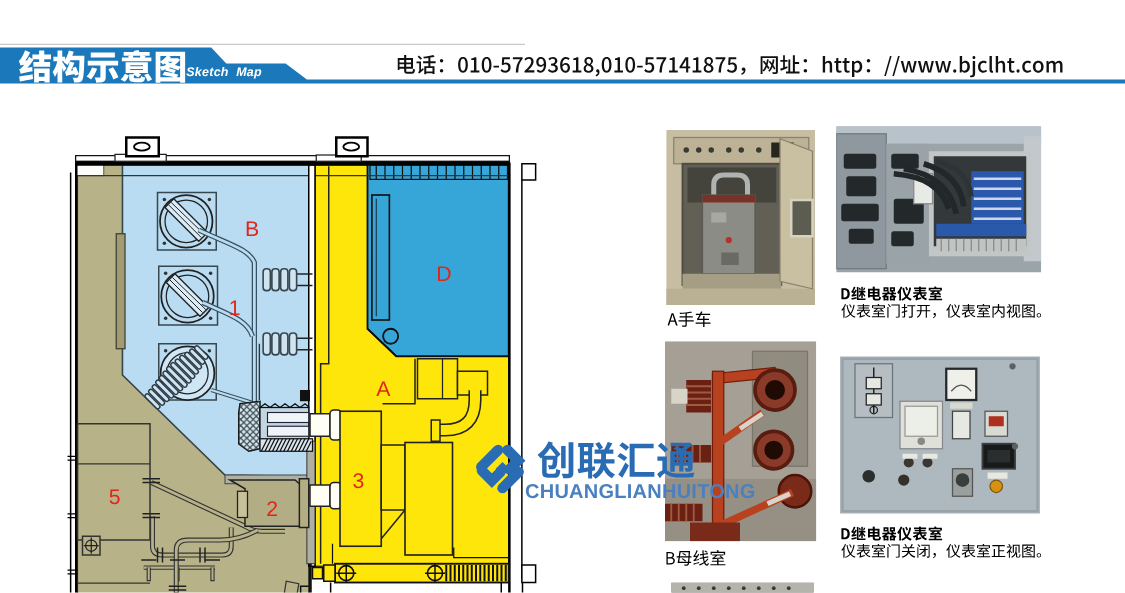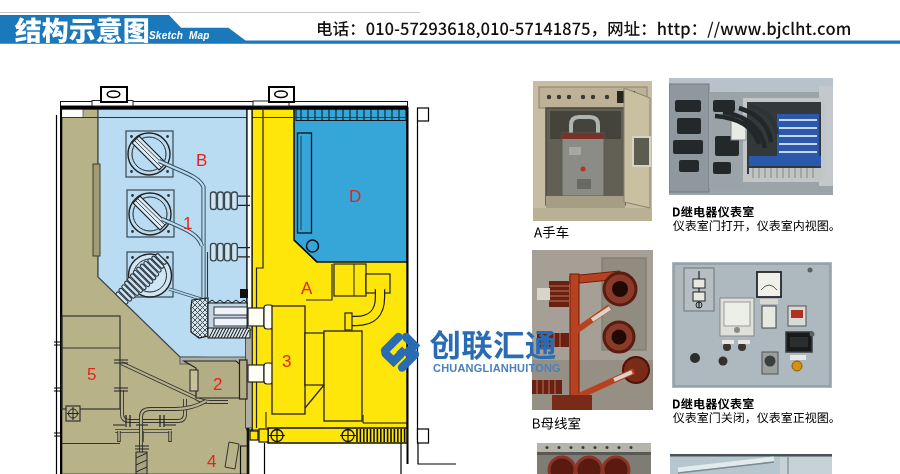--- a/index.html
+++ b/index.html
@@ -1,17 +1,17 @@
 <!DOCTYPE html>
 <html><head>
 <meta charset="utf-8">
 <style>
 html,body{margin:0;padding:0;width:900px;height:474px;overflow:hidden;background:#fff;
 font-family:"Liberation Sans",sans-serif;}
-#page{position:relative;width:900px;height:426px;}
+#page{position:relative;width:900px;height:426px;margin-top:23px;}
 .abs{position:absolute;}
 </style>
 </head>
 <body>
 <div id="page">
 
 <div class="abs" style="left:0;top:12px;width:420px;height:1px;background:#c9c9c9"></div>
 
 <svg class="abs" style="left:0;top:0" width="900" height="60" viewBox="0 0 900 60">
   <polygon points="0,15 169,15 181,27.8 228.5,27.8 245.5,40.5 900,40.5 900,43.8 0,43.8" fill="#1b79bb"></polygon>
@@ -545,14 +545,14 @@
 <path d="M7.5,24.5 L15.5,32.5 L22.5,25.5"></path>
 </g>
 <polygon points="24,17.5 29.5,23 24,28.5 18.5,23" fill="#2a6cb4"></polygon>
 </svg>
 
 <div class="abs" style="z-index:6;left:0;top:0;width:0;height:0"></div>
 <svg class="abs" style="left:430.0px;top:330.0px;z-index:6" width="127" height="32" viewBox="0 0 127 32">
       <path d="M24.9 0.7V25.2C24.9 25.8 24.7 26.0 24.1 26.1C23.4 26.1 21.3 26.1 19.3 26.0C19.8 27.0 20.4 28.6 20.6 29.6C23.6 29.6 25.6 29.5 26.9 28.9C28.2 28.4 28.7 27.4 28.7 25.2V0.7ZM18.9 3.7V21.6H22.5V3.7ZM5.3 11.5H5.2C7.0 9.8 8.6 7.8 10.0 5.6C11.7 7.5 13.5 9.7 14.7 11.5ZM8.8 0.0C7.2 4.0 3.8 8.3 0.0 10.9C0.8 11.5 2.1 12.9 2.7 13.7L3.7 12.9V24.4C3.7 28.1 4.8 29.1 8.5 29.1C9.3 29.1 12.8 29.1 13.6 29.1C16.9 29.1 17.8 27.8 18.2 23.3C17.3 23.1 15.8 22.6 15.0 22.0C14.8 25.3 14.6 25.9 13.3 25.9C12.5 25.9 9.7 25.9 9.0 25.9C7.6 25.9 7.3 25.7 7.3 24.4V14.8H12.3C12.2 17.5 11.9 18.6 11.7 19.0C11.4 19.3 11.2 19.3 10.7 19.3C10.3 19.3 9.4 19.3 8.3 19.2C8.8 20.1 9.2 21.4 9.2 22.4C10.6 22.4 11.9 22.4 12.6 22.3C13.5 22.2 14.1 21.9 14.7 21.2C15.5 20.3 15.8 18.0 16.0 12.8V12.7L18.5 10.4C17.0 8.3 14.1 5.0 11.7 2.5L12.3 1.1Z M46.2 2.0C47.3 3.4 48.5 5.2 49.1 6.6H45.7V10.0H50.9V14.1V14.4H45.1V17.8H50.6C50.1 20.9 48.4 24.6 43.7 27.3C44.7 28.0 45.9 29.2 46.5 30.0C49.8 27.9 51.8 25.4 53.0 22.8C54.5 25.8 56.7 28.2 59.6 29.6C60.2 28.6 61.3 27.2 62.1 26.5C58.4 25.0 55.8 21.7 54.5 17.8H61.6V14.4H54.8V14.1V10.0H60.7V6.6H57.1C58.0 5.1 59.0 3.3 59.9 1.6L56.1 0.6C55.5 2.4 54.4 4.9 53.4 6.6H49.8L52.4 5.2C51.8 3.9 50.5 2.0 49.3 0.6ZM32.1 22.1 32.9 25.5 40.5 24.2V29.7H43.7V23.7L46.1 23.2L45.9 20.0L43.7 20.3V4.6H44.8V1.3H32.6V4.6H33.9V21.8ZM37.2 4.6H40.5V8.0H37.2ZM37.2 11.1H40.5V14.4H37.2ZM37.2 17.5H40.5V20.8L37.2 21.3Z M65.5 3.3C67.3 4.5 69.7 6.3 70.8 7.5L73.3 4.7C72.1 3.5 69.7 1.9 67.9 0.8ZM63.9 11.9C65.8 13.0 68.3 14.7 69.4 15.8L71.8 12.9C70.5 11.8 68.0 10.3 66.2 9.3ZM64.6 26.6 67.8 29.1C69.6 26.1 71.5 22.6 73.1 19.3L70.3 16.9C68.5 20.4 66.2 24.3 64.6 26.6ZM92.9 1.9H73.7V28.3H93.5V24.5H77.7V5.6H92.9Z M96.3 3.5C98.2 5.1 100.7 7.4 101.8 8.9L104.5 6.3C103.3 4.9 100.7 2.7 98.9 1.2ZM103.5 12.1H95.9V15.6H99.9V23.2C98.5 23.8 97.0 24.9 95.7 26.3L98.0 29.5C99.3 27.6 100.8 25.7 101.8 25.7C102.5 25.7 103.5 26.7 104.8 27.4C107.0 28.7 109.6 29.0 113.5 29.0C116.9 29.0 122.1 28.8 124.6 28.7C124.6 27.7 125.2 26.0 125.6 25.1C122.3 25.5 117.0 25.8 113.6 25.8C110.2 25.8 107.3 25.6 105.3 24.4C104.5 23.9 104.0 23.5 103.5 23.2ZM106.5 1.1V3.9H117.8C116.9 4.6 116.1 5.2 115.2 5.7C113.7 5.1 112.3 4.5 111.0 4.1L108.6 6.1C110.0 6.6 111.6 7.3 113.1 8.0H106.2V24.3H109.8V19.6H113.4V24.2H116.8V19.6H120.5V21.0C120.5 21.3 120.4 21.5 120.0 21.5C119.7 21.5 118.6 21.5 117.6 21.4C118.0 22.2 118.4 23.5 118.6 24.4C120.4 24.4 121.8 24.4 122.8 23.9C123.8 23.4 124.1 22.6 124.1 21.0V8.0H119.9L119.9 7.9L118.3 7.1C120.4 5.8 122.4 4.2 124.0 2.7L121.8 0.9L121.0 1.1ZM120.5 10.7V12.4H116.8V10.7ZM109.8 15.1H113.4V16.8H109.8ZM109.8 12.4V10.7H113.4V12.4ZM120.5 15.1V16.8H116.8V15.1Z" fill="#2a6cb4"></path>
     </svg>
 
-<div class="abs" style="z-index:6;left:433px;top:362px;color:#4a80c0;font-size:11px;font-weight:bold;letter-spacing:0.2px;">CHUANGLIANHUITONG</div>
+<div class="abs" style="z-index:6;left:420px;top:362px;color:#4a80c0;font-size:16px;font-weight:bold;letter-spacing:0.2px;">CHUANGLIANHUITONG</div>
 </div>
 
 </body></html>

